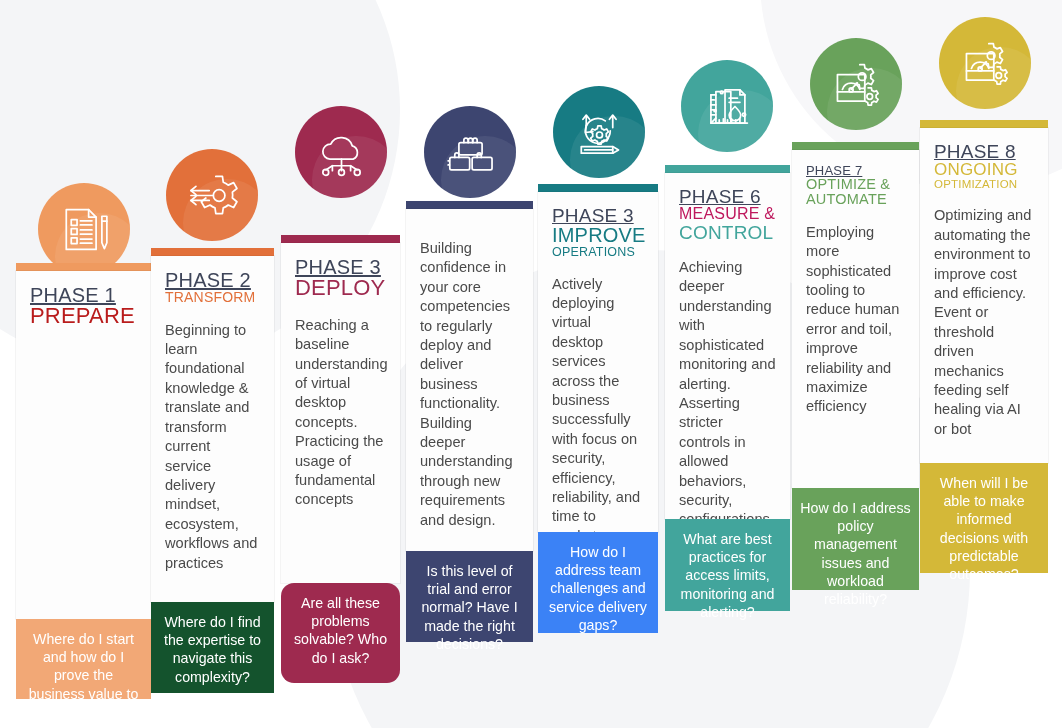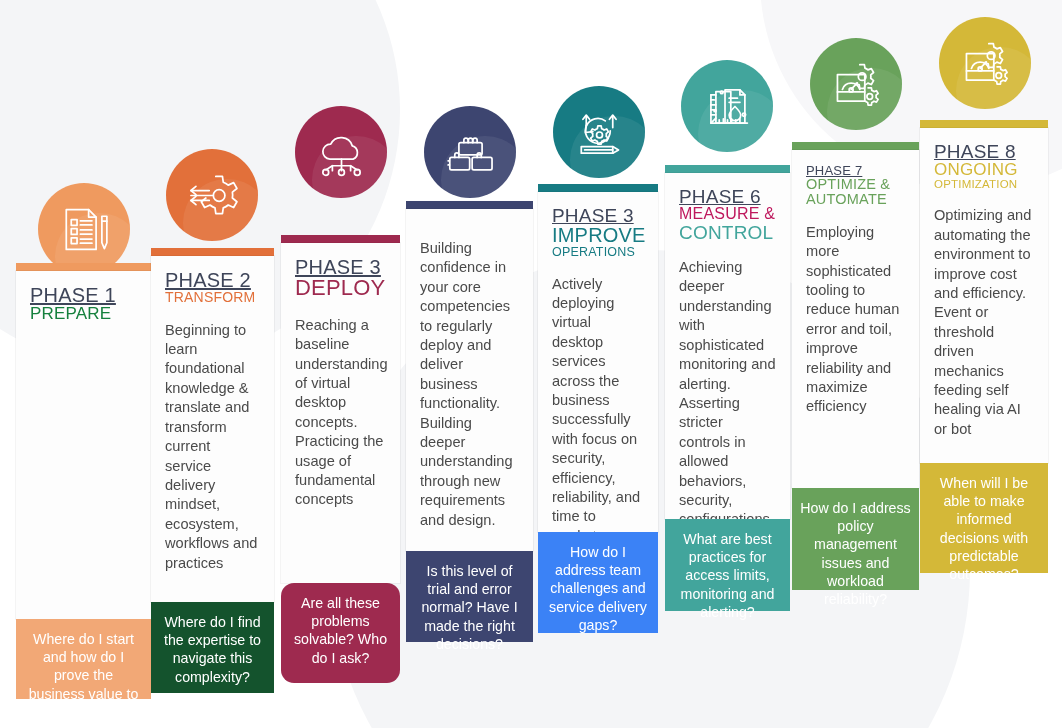--- a/index.html
+++ b/index.html
@@ -93,21 +93,21 @@
         <path stroke="#fff" fill="none" stroke-width="2.1" stroke-linecap="round" stroke-linejoin="round" d="M27 21.5 h14 M27 26.5 h14 M27 32.5 h14 M27 37.5 h14 M27 43.5 h14 M27 48.5 h14"></path>
         <path stroke="#fff" fill="none" stroke-width="2.1" stroke-linecap="round" stroke-linejoin="round" d="M53 16 h6 v32 l-3 7 l-3 -7 Z"></path>
         <path stroke="#fff" fill="none" stroke-width="2.1" stroke-linecap="round" stroke-linejoin="round" d="M53 22 h6"></path>
       </svg>
         </span>
       </div>
       <div class="topbar" style="left: 16px; top: 263px; width: 135px; height: 9px; background: rgb(239, 154, 95);"></div>
       <div class="card" style="left: 16px; top: 271px; width: 135px; height: 348px;">
         <div class="hd">
           <span class="l1" style="font-size: 20px;">PHASE 1</span>
-          <span class="l2" style="font-size: 17px; color: #15803d;">PREPARE</span>
+          <span class="l2" style="font-size: 22px; color: #b91c1c;">PREPARE</span>
         </div>
       </div>
       <div class="qbox" style="left: 16px; top: 619px; width: 135px; height: 80px; background: rgb(242, 168, 118);">
         <span>Where do I start and how do I prove the business value to leadership?</span>
       </div>
     </div>
     <div class="phase" style="left: 0px; top: 0px;">
       <div class="badge" style="left: 166px; top: 149px; width: 92px; height: 92px; background: rgb(226, 112, 58);">
         <div class="shade"></div>
         <span>

